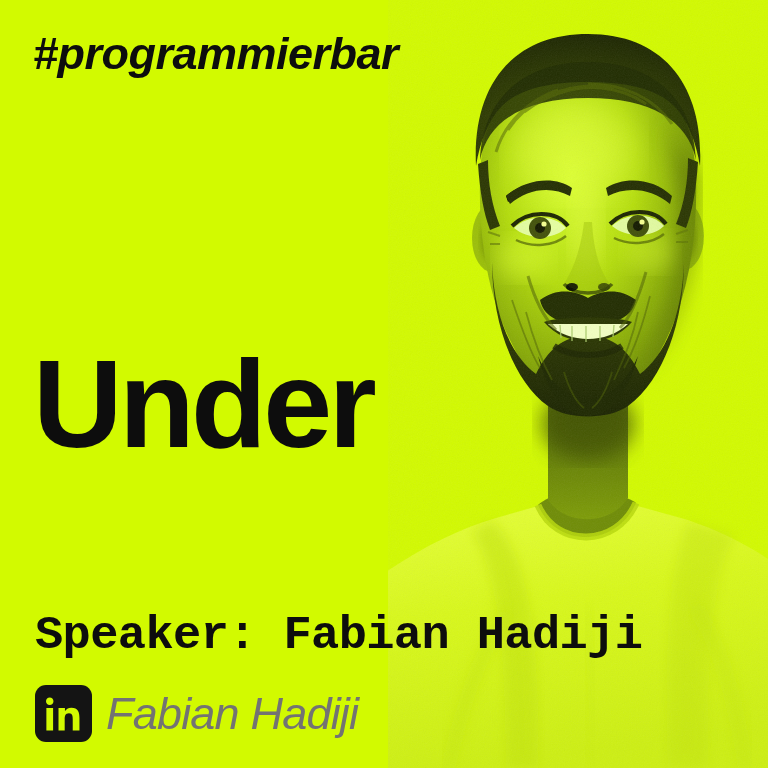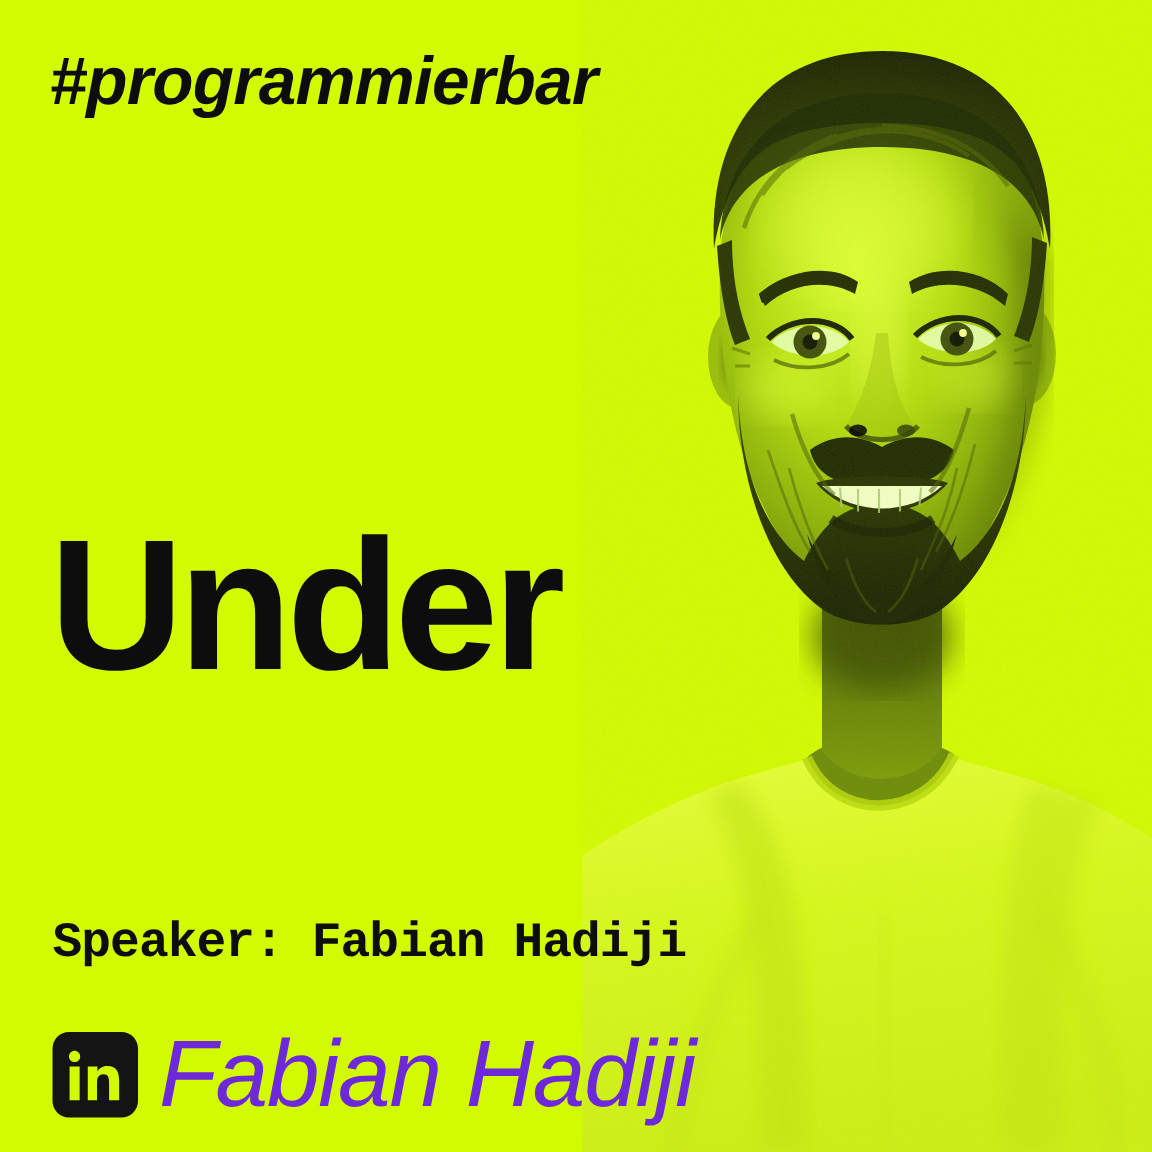--- a/index.html
+++ b/index.html
@@ -61,21 +61,21 @@
     color: #0d0d0d;
     white-space: pre;
   }
   .title-line { display: block; }
 
   .speaker {
     position: absolute;
     left: 35px;
     top: 612px;
     font-family: "Liberation Mono", "DejaVu Sans Mono", monospace;
-    font-size: 33px;
+    font-size: 47px;
     font-weight: 700;
     letter-spacing: -0.6px;
     color: #0d0d0d;
     line-height: 1;
     white-space: nowrap;
   }
 
   .social-row {
     position: absolute;
     left: 35px;
@@ -89,25 +89,25 @@
     height: 57px;
     border-radius: 11px;
     background: #141414;
     display: flex;
     align-items: center;
     justify-content: center;
     flex: 0 0 auto;
   }
   .li-badge svg { display: block; }
   .social-name {
-    font-size: 63px;
+    font-size: 45px;
     font-style: italic;
     font-weight: 400;
     letter-spacing: -0.8px;
-    color: #6d28d9;
+    color: #737373;
     line-height: 1;
     white-space: nowrap;
   }
 </style>
 </head>
 <body>
 
 <div id="card">
 
   <div id="portrait">

